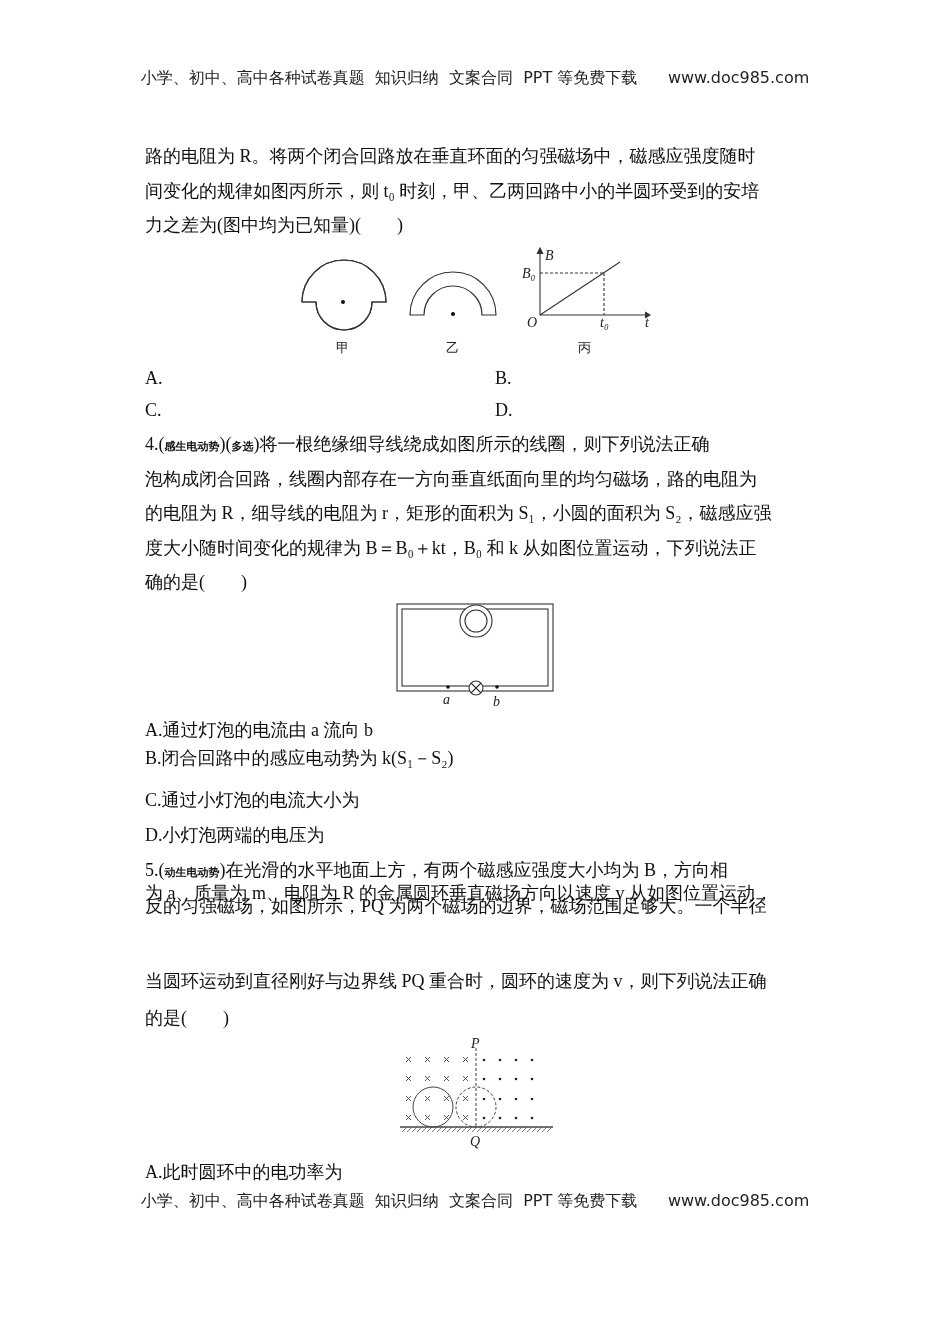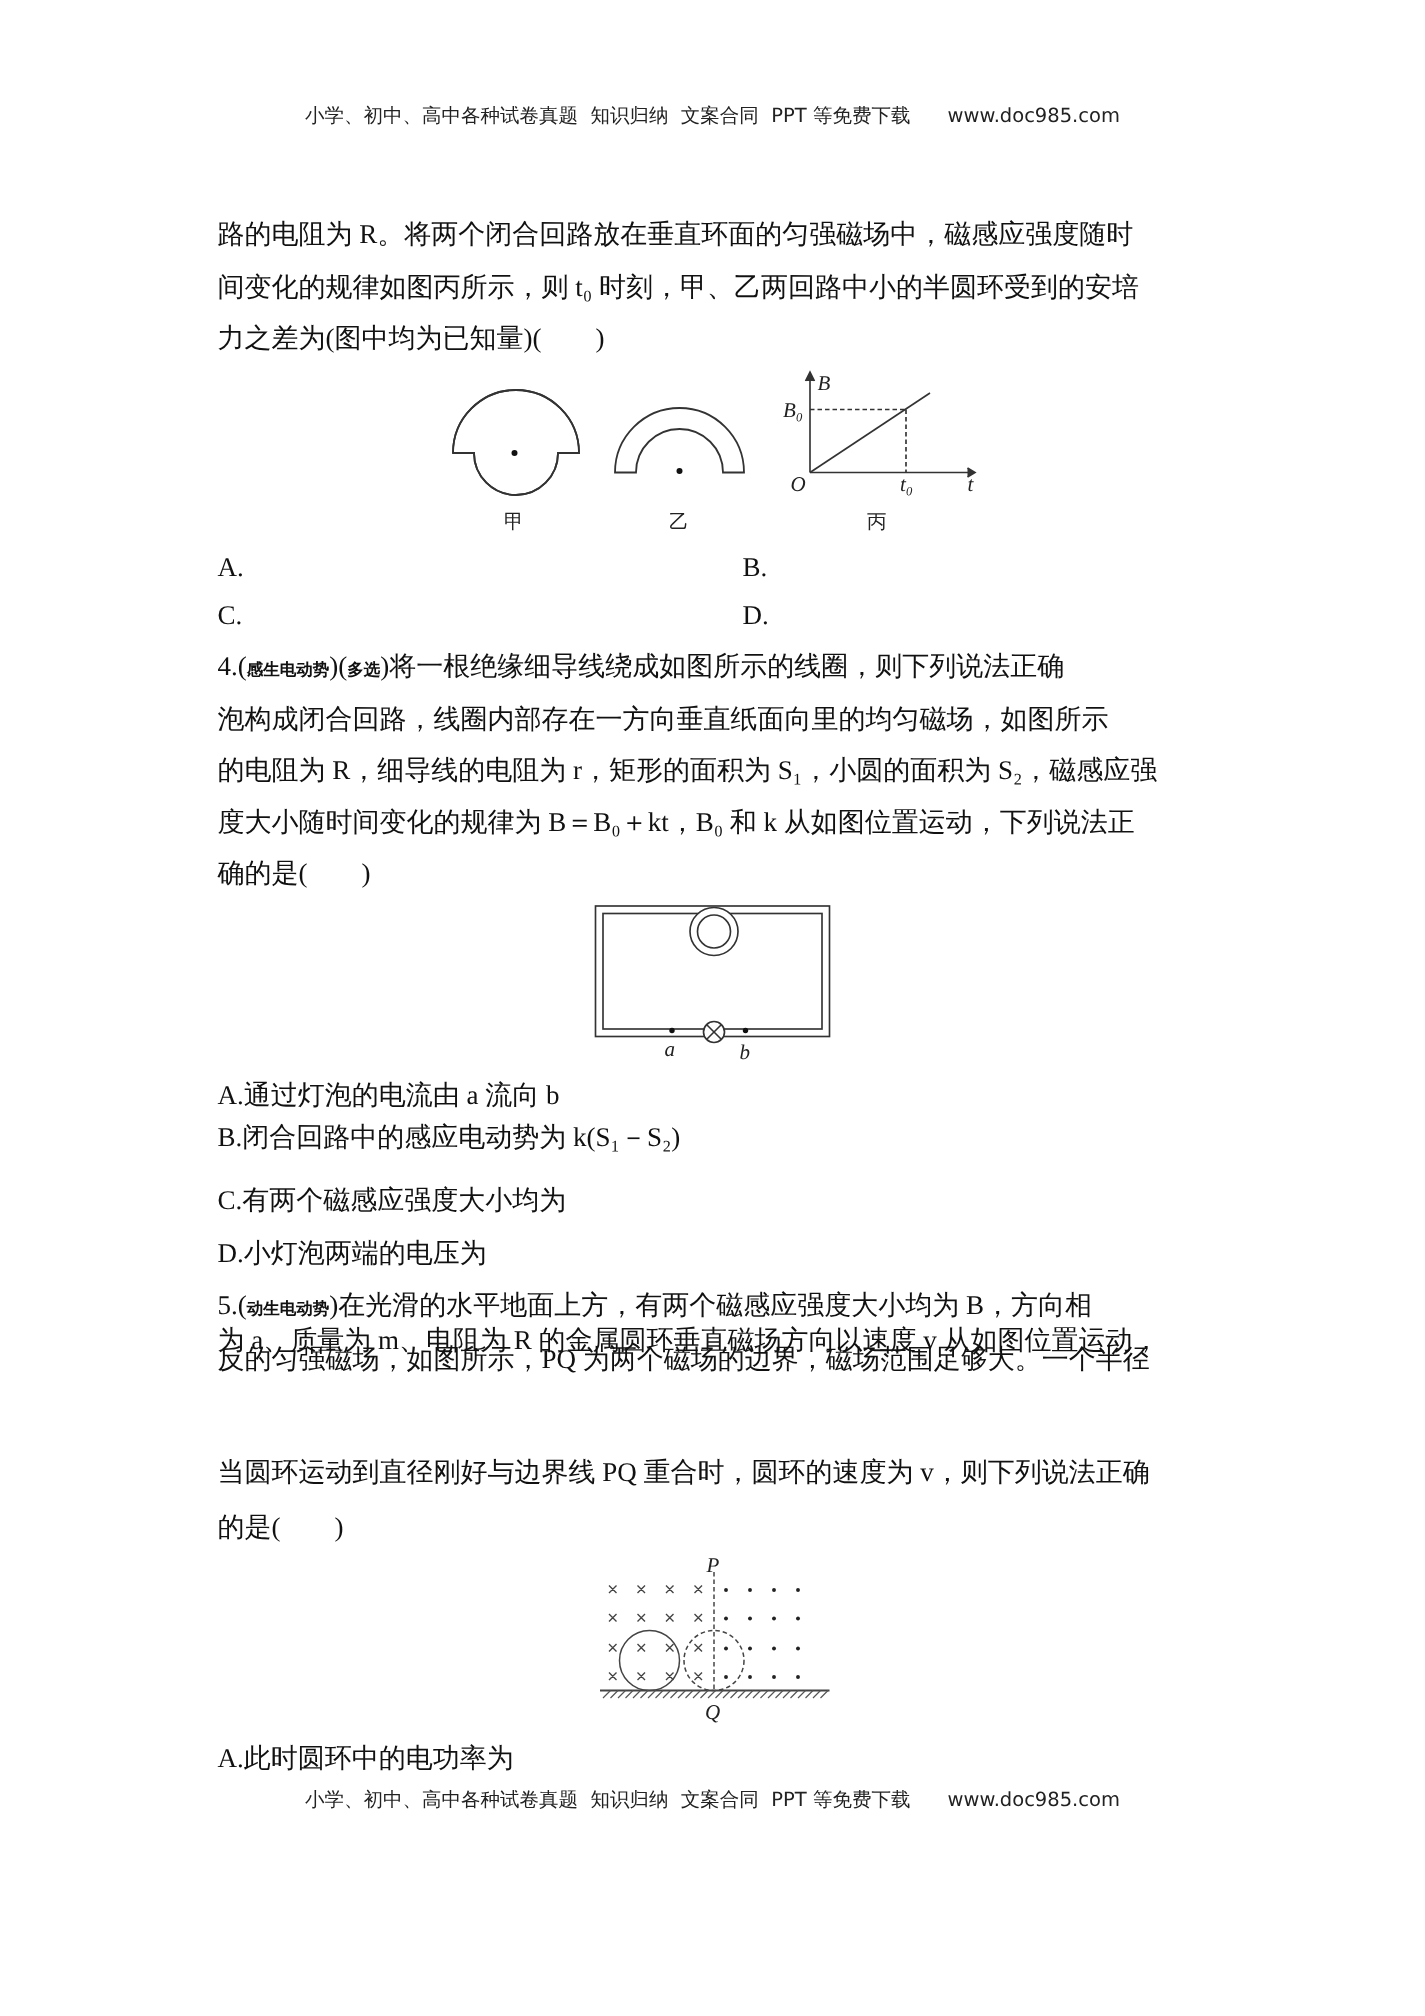--- a/index.html
+++ b/index.html
@@ -1,19 +1,19 @@
 <!DOCTYPE html>
 <html><head>
   <meta charset="utf-8">
   <style>
     html, body { margin: 0; padding: 0; background: #ffffff; }
     body { width: 950px; height: 1344px; position: relative; overflow: hidden; color: #111; }
     .hdr, .ftr {
       position: absolute; left: 0; width: 950px; text-align: center;
-      font-family: "DejaVu Sans", sans-serif; font-size: 13px; color: #222;
+      font-family: "DejaVu Sans", sans-serif; font-size: 16px; color: #222;
       white-space: pre;
     }
     .hdr { top: 68px; }
     .ftr { top: 1191px; }
     .line {
       position: absolute; left: 145px; width: 665px;
       font-family: "Liberation Serif", "DejaVu Serif", serif;
       font-size: 18px; line-height: 24px; white-space: nowrap; color: #111;
     }
     .bold { font-family: "DejaVu Sans", sans-serif; font-weight: bold; font-size: 11px; }
@@ -61,21 +61,21 @@
   <text x="446" y="352" class="lbl">乙</text>
   <text x="578" y="352" class="lbl">丙</text>
 </svg>
 
 <div class="line" style="top:366px; width:auto">A.</div>
 <div class="line" style="top:366px; left:495px; width:auto">B.</div>
 <div class="line" style="top:398px; width:auto">C.</div>
 <div class="line" style="top:398px; left:495px; width:auto">D.</div>
 
 <div class="line" style="top:432px"><span>4.(</span><span class="bold">感生电动势</span><span>)(</span><span class="bold">多选</span><span>)将一根绝缘细导线绕成如图所示的线圈，则下列说法正确</span></div>
-<div class="line" style="top:467px">泡构成闭合回路，线圈内部存在一方向垂直纸面向里的均匀磁场，如图所示</div>
+<div class="line" style="top:467px">泡构成闭合回路，线圈内部存在一方向垂直纸面向里的均匀磁场，路的电阻为</div>
 <div class="line" style="top:501px">的电阻为 R，细导线的电阻为 r，矩形的面积为 S₁，小圆的面积为 S₂，磁感应强</div>
 <div class="line" style="top:536px">度大小随时间变化的规律为 B＝B₀＋kt，B₀ 和 k 从如图位置运动，下列说法正</div>
 <div class="line" style="top:570px">确的是(　　)</div>
 
 <svg class="fig" style="left:390px; top:595px" width="170" height="120" viewBox="390 595 170 120">
   <g stroke="#333" stroke-width="1.1" fill="none">
     <rect x="397" y="604" width="156" height="87"></rect>
     <rect x="402" y="609" width="146" height="77"></rect>
     <circle cx="476" cy="621" r="16" fill="#fff"></circle>
     <circle cx="476" cy="621" r="11"></circle>
@@ -84,21 +84,21 @@
     <line x1="481" y1="683" x2="471" y2="693"></line>
   </g>
   <circle cx="448" cy="687" r="1.8" fill="#111"></circle>
   <circle cx="497" cy="687" r="1.8" fill="#111"></circle>
   <text x="443" y="704" class="ilbl">a</text>
   <text x="493" y="706" class="ilbl">b</text>
 </svg>
 
 <div class="line" style="top:718px">A.通过灯泡的电流由 a 流向 b</div>
 <div class="line" style="top:746px">B.闭合回路中的感应电动势为 k(S₁－S₂)</div>
-<div class="line" style="top:788px">C.有两个磁感应强度大小均为</div>
+<div class="line" style="top:788px">C.通过小灯泡的电流大小为</div>
 <div class="line" style="top:823px">D.小灯泡两端的电压为</div>
 
 <div class="line" style="top:858px"><span>5.(</span><span class="bold">动生电动势</span><span>)在光滑的水平地面上方，有两个磁感应强度大小均为 B，方向相</span></div>
 <div class="line" style="top:894px">反的匀强磁场，如图所示，PQ 为两个磁场的边界，磁场范围足够大。一个半径</div>
 <div class="line" style="top:881px">为 a、质量为 m、电阻为 R 的金属圆环垂直磁场方向以速度 v 从如图位置运动，</div>
 <div class="line" style="top:969px">当圆环运动到直径刚好与边界线 PQ 重合时，圆环的速度为 v，则下列说法正确</div>
 <div class="line" style="top:1006px">的是(　　)</div>
 
 <svg class="fig" style="left:390px; top:1035px" width="170" height="120" viewBox="390 1035 170 120">
   <g stroke="#444" stroke-width="0.9">

